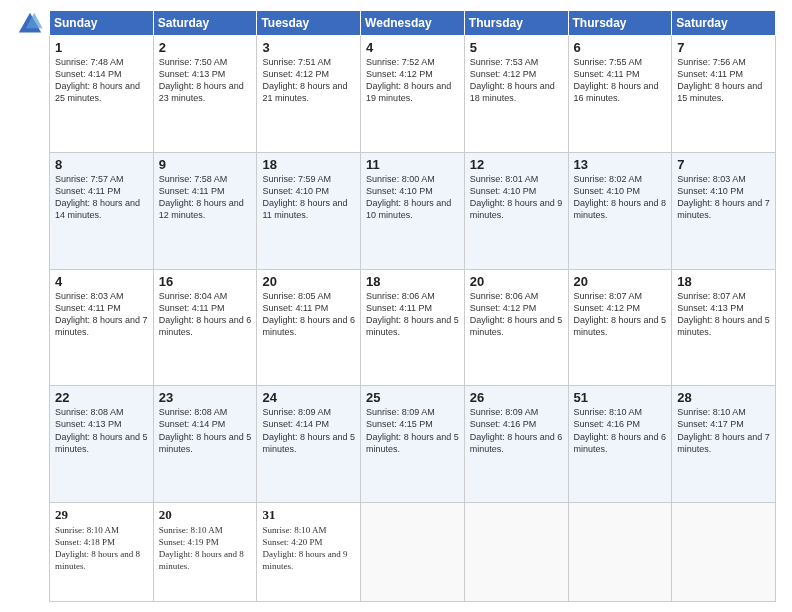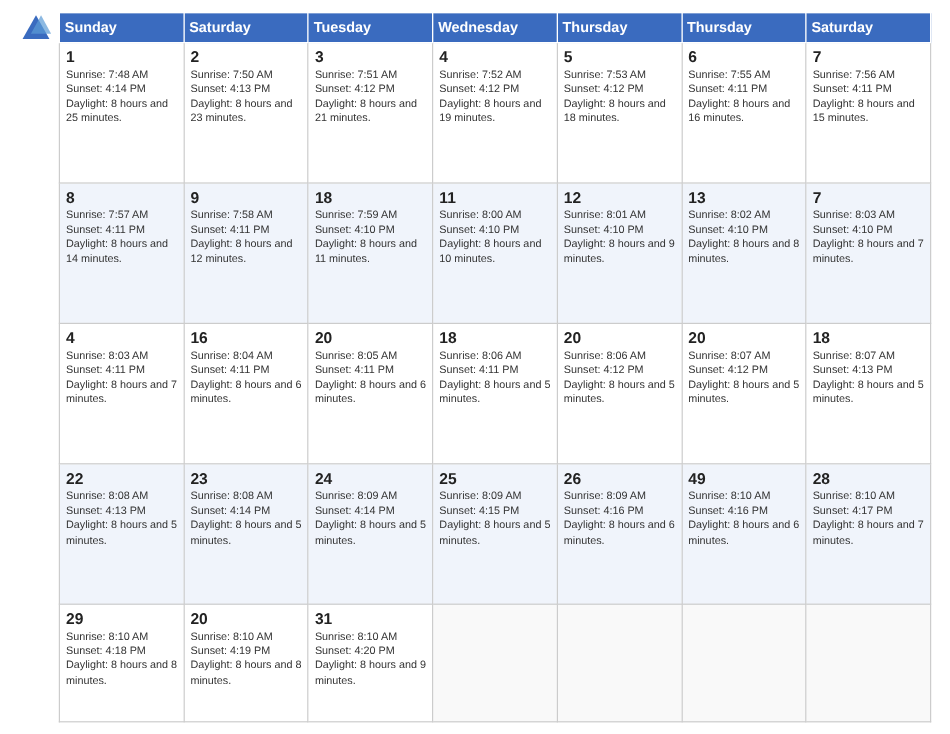--- a/index.html
+++ b/index.html
@@ -94,20 +94,21 @@
       font-size: 9px;
       color: #333;
       line-height: 1.35;
       margin-top: 18px;
     }
     .empty-cell {
       background: #f9f9f9 !important;
     }
     .last-row td {
       height: 72px;
+      font-family: Liberation Serif, serif;
     }
   </style>
 </head>
 <body>
 
 <div class="page">
   <div class="header">
     <div class="logo">
       <svg class="logo-icon" viewBox="0 0 40 40">
         <polygon points="20,4 36,32 4,32" fill="#3a6bbf"></polygon>
@@ -242,21 +243,21 @@
       </td>
           <td>
         <span class="day-num">25</span>
         <span class="day-detail">Sunrise: 8:09 AM<br>Sunset: 4:15 PM<br>Daylight: 8 hours and 5 minutes.</span>
       </td>
           <td>
         <span class="day-num">26</span>
         <span class="day-detail">Sunrise: 8:09 AM<br>Sunset: 4:16 PM<br>Daylight: 8 hours and 6 minutes.</span>
       </td>
           <td>
-        <span class="day-num">49</span>
+        <span class="day-num">51</span>
         <span class="day-detail">Sunrise: 8:10 AM<br>Sunset: 4:16 PM<br>Daylight: 8 hours and 6 minutes.</span>
       </td>
           <td>
         <span class="day-num">28</span>
         <span class="day-detail">Sunrise: 8:10 AM<br>Sunset: 4:17 PM<br>Daylight: 8 hours and 7 minutes.</span>
       </td>
         </tr>
         <tr class="last-row">
           <td>
         <span class="day-num">29</span>

